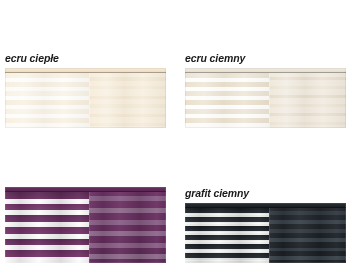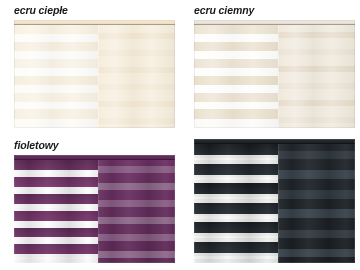--- a/index.html
+++ b/index.html
@@ -18,23 +18,24 @@
     width: 360px;
     height: 270px;
     display: grid;
     grid-template-columns: 180px 180px;
     grid-template-rows: 135px 135px;
   }
 
   .swatch-cell {
     position: relative;
     box-sizing: border-box;
-    padding: 4px 8px 7px 14px;
+    padding: 4px 8px 7px 5px;
     display: flex;
     flex-direction: column;
+    margin-top: 48px;
   }
 
   .swatch-label {
     font-family: "Liberation Sans", sans-serif;
     font-style: italic;
     font-weight: bold;
     font-size: 10.5px;
     line-height: 13px;
     letter-spacing: -0.1px;
     color: #1a1a1a;
@@ -218,21 +219,20 @@
           <div class="band" style="top:89%; height:6%; background:#eae2d3;"></div>
           <div class="weave weave-warm"></div>
         </div>
         <div class="half-seam"></div>
       </div>
       <div class="sample-edge"></div>
     </div>
   </div>
 
   <div class="swatch-cell">
-    <div class="swatch-label">fioletowy</div>
     <div class="blind-sample">
       <div class="blind-headrail" style="background:linear-gradient(180deg,#6b3063 0%,#5a2954 70%,#4e2349 100%);"></div>
       <div class="blind-body">
         <div class="blind-half half-open">
           <div class="band" style="top:0%;   height:9.6%; background:linear-gradient(180deg,#5b2a54,#6e3264);"></div>
           <div class="band" style="top:9.6%; height:6.8%; background:#fbfbfb;">
               <div class="sheer-sheen"></div>
             </div>
           <div class="band" style="top:16.4%;height:9.6%; background:linear-gradient(180deg,#6c3162,#7a3970);"></div>
           <div class="band" style="top:26.0%;height:6.8%; background:#fcfcfc;">
@@ -266,20 +266,21 @@
           <div class="band" style="top:88%; height:7%; background:#8f6a8c;"></div>
           <div class="weave weave-dark"></div>
         </div>
         <div class="half-seam half-seam-dark"></div>
       </div>
       <div class="sample-edge sample-edge-dark"></div>
     </div>
   </div>
 
   <div class="swatch-cell">
+    <div class="swatch-label">grafit ciemny</div>
     <div class="blind-sample">
       <div class="blind-headrail" style="background:linear-gradient(180deg,#2a3036 0%,#1d2227 70%,#141a1e 100%);"></div>
       <div class="blind-body">
         <div class="blind-half half-open">
           <div class="band" style="top:0%;   height:9.6%; background:linear-gradient(180deg,#171b1f,#232a30);"></div>
           <div class="band" style="top:9.6%; height:6.8%; background:#eceeec;">
               <div class="sheer-sheen"></div>
             </div>
           <div class="band" style="top:16.4%;height:9.6%; background:linear-gradient(180deg,#1d2227,#272e35);"></div>
           <div class="band" style="top:26.0%;height:6.8%; background:#f2f3f1;">

